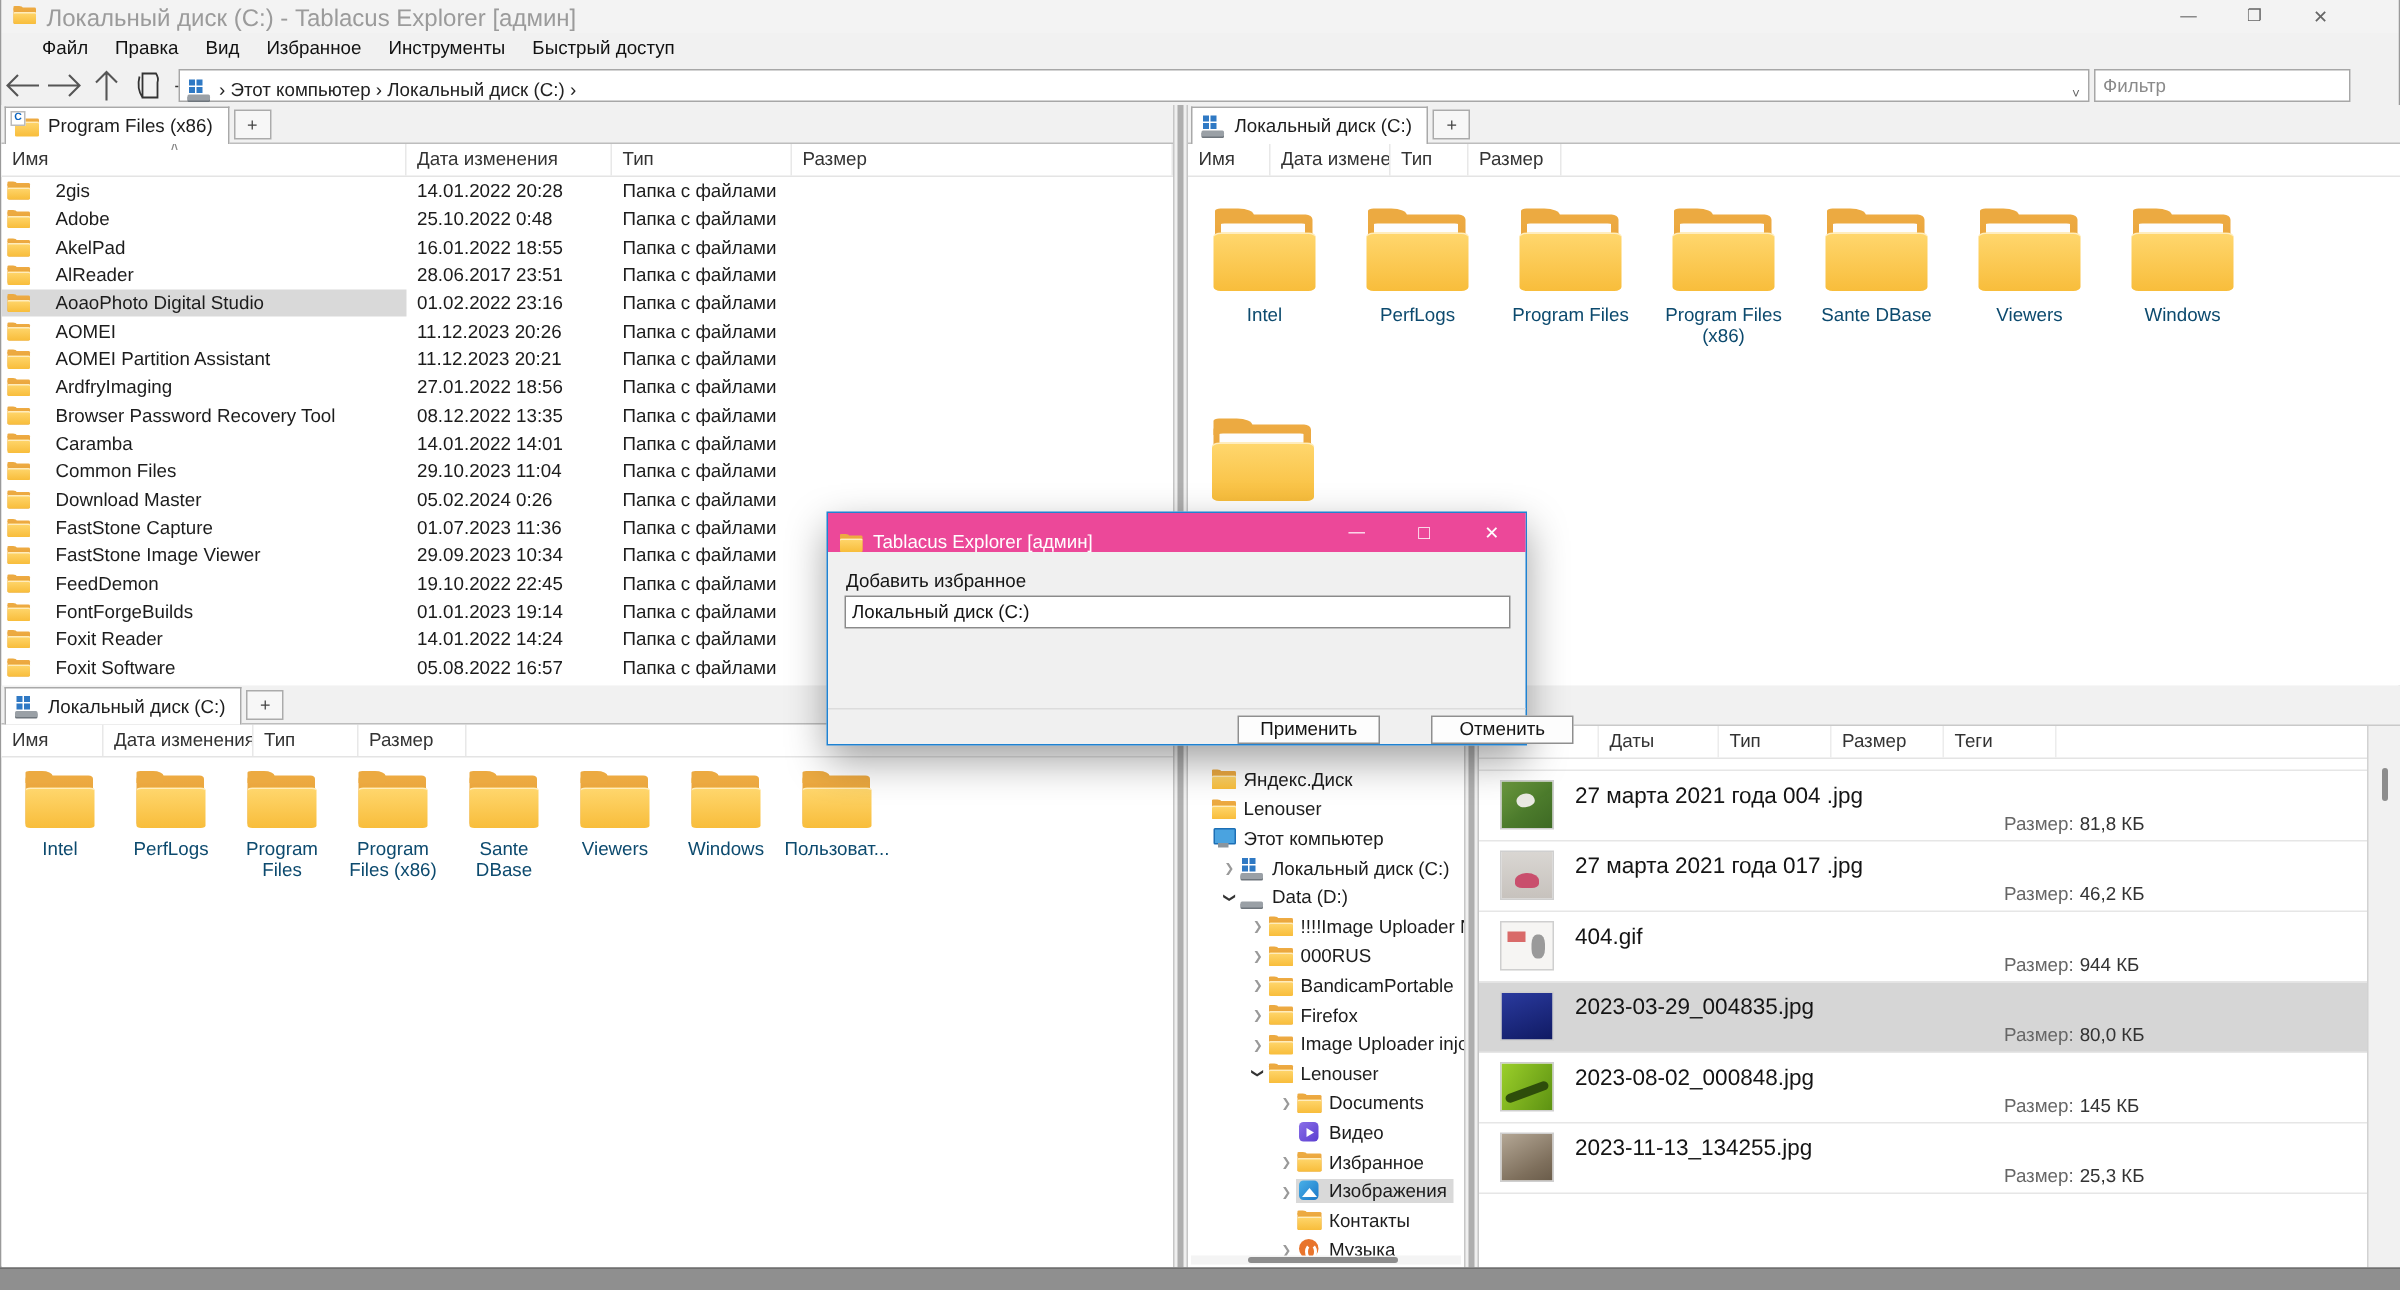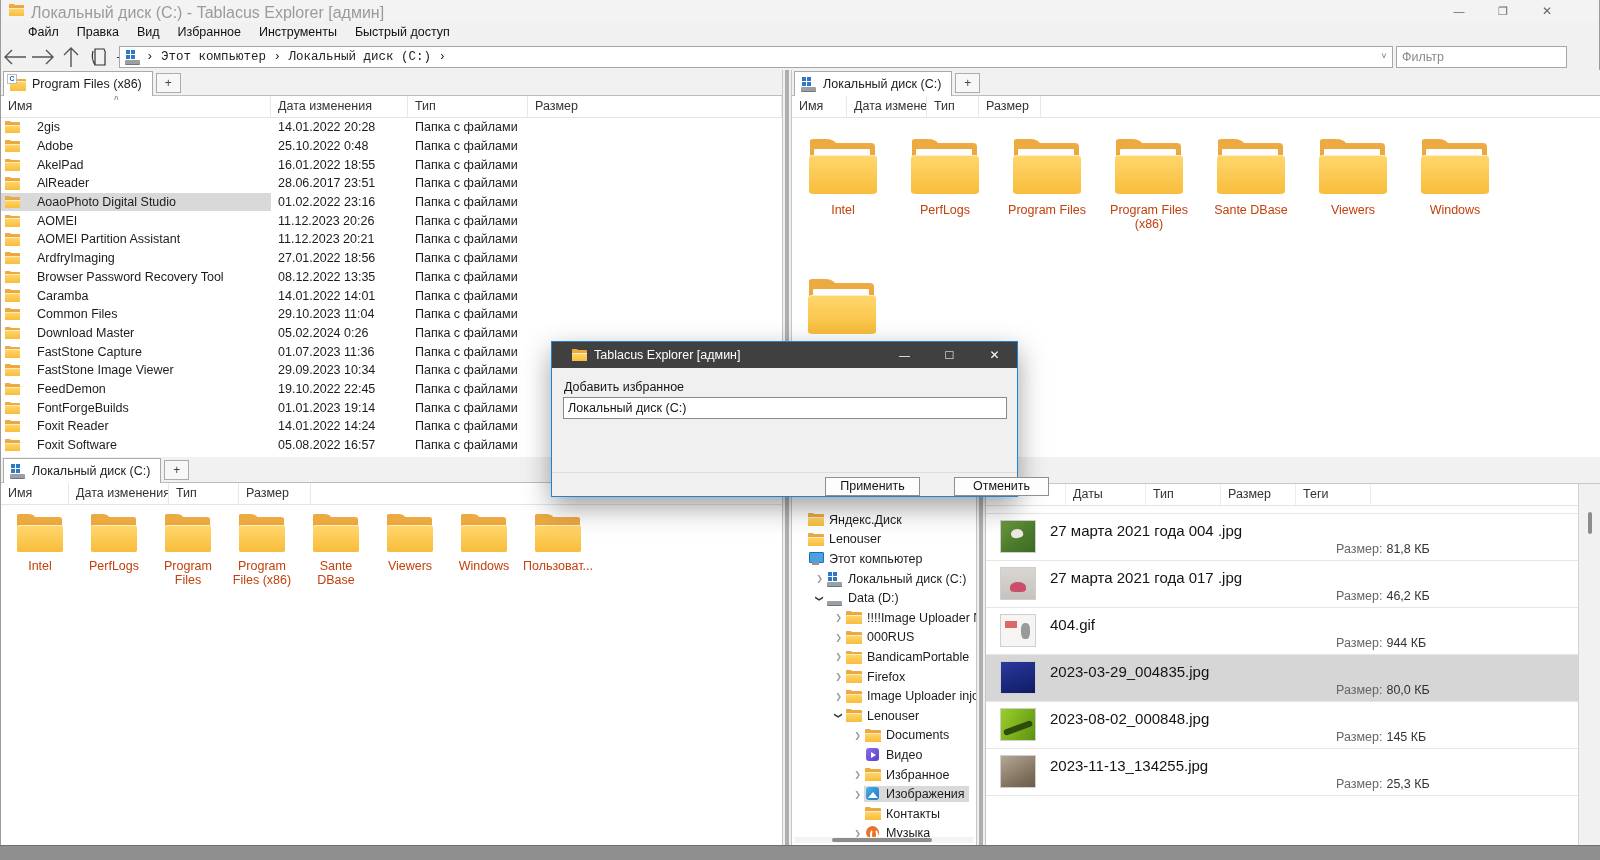--- a/index.html
+++ b/index.html
@@ -10,21 +10,21 @@
   
   .titlebar { position:absolute; left:0; top:0; width:100%; height:22px; background:#f3f3f3; }
   .titlebar .apptitle { position:absolute; left:30px; top:4px; color:#9b9b9b; font-size:16px; white-space:nowrap; }
   .wctl { position:absolute; right:30px; top:0; height:22px; display:flex; }
   .wctl span { width:44px; text-align:center; line-height:22px; color:#666; font-size:11px; }
   .menubar { position:absolute; left:0; top:22px; width:100%; height:22px; background:#f1f1f1; padding-left:18px; }
   .menubar span { display:inline-block; padding:3px 9px; font-size:12.5px; color:#111; }
   .toolbar { position:absolute; left:0; top:44px; width:100%; height:26px; background:#f1f1f1; display:flex; align-items:center; }
   .navbtn { width:28px; height:22px; display:flex; align-items:center; justify-content:center; }
   .plusbtn { width:14px; font-size:13px; color:#333; text-align:center; }
-  .addrbox { position:absolute; left:118px; top:2px; width:1274px; height:22px; background:#fff; border:1px solid #a7a7a7; display:flex; align-items:center;font-family:Liberation Mono, monospace; }
+  .addrbox { position:absolute; left:118px; top:2px; width:1274px; height:22px; background:#fff; border:1px solid #a7a7a7; display:flex; align-items:flex-end; }
   .addrbox .crumb { margin-left:5px; font-size:12.5px; color:#222; white-space:nowrap; overflow:hidden; flex:1; }
   .addrbox .drop { width:16px; text-align:center; color:#666; font-size:9px; }
   .filterbox { position:absolute; left:1395px; top:2px; width:171px; height:22px; background:#fff; border:1px solid #a7a7a7; display:flex; align-items:center; }
   .filterbox input { border:none; outline:none; flex:1; font:12.5px "Liberation Sans",sans-serif; padding-left:5px; color:#333; background:transparent; }
   .filterbox input::placeholder { color:#8a8a8a; }
 
   
   .pane { position:absolute; background:#fff; }
   .tabbar { height:26px; background:#f1f1f1; border-bottom:1px solid #bdbdbd; display:flex; align-items:flex-end; padding-left:2px; position:relative; z-index:2; }
   .tab { height:25px; background:#fff; border:1px solid #a9a9a9; border-bottom:none; display:flex; align-items:center; padding:0 10px 0 6px; font-size:12.5px; margin-bottom:-1px; position:relative; }
@@ -45,21 +45,21 @@
   .lrow .c-name .fi { font-size:15px; margin:0 5px 0 4px; flex:none; }
 
   
   .vstrip { position:absolute; background:#efefef; border-left:1px solid #c6c6c6; border-right:1px solid #c6c6c6; }
   .vstrip .vthumb { position:absolute; left:2px; width:4px; background:#aeaeae; }
 
   
   #pane-tr { left:791px; top:70px; width:809px; height:387px; }
   .tiles { position:relative; display:flex; flex-wrap:wrap; align-content:flex-start; }
   .tile { display:flex; flex-direction:column; align-items:center; }
-  .tile .tname { text-align:center; font-size:12.5px; color:#c2410c; line-height:14px; }
+  .tile .tname { text-align:center; font-size:12.5px; color:#0c4a6e; line-height:14px; }
   #tr-tiles .tile { width:102px; padding-top:20px; }
   #tr-tiles .tile .fi { font-size:68px; }
   #tr-tiles .tile .tname { margin-top:9px; }
   #tr-partial { position:absolute; left:16px; top:160px; font-size:68px; }
 
   
   #pane-bl { left:0; top:457px; width:781px; height:388px; }
   #bl-tiles { padding-left:2px; }
   #bl-tiles .tile { width:74px; padding-top:9px; }
   #bl-tiles .tile .fi { font-size:46px; }
@@ -125,21 +125,21 @@
   .ti-computer::after { content:""; position:absolute; left:4px; top:10px; width:7px; height:3px; background:#8b959d; }
   .ti-video::before { content:""; position:absolute; left:1px; top:0; width:13px; height:13px; background:linear-gradient(135deg,#8a6fe8,#5b3fd0); border-radius:3px; }
   .ti-video::after { content:""; position:absolute; left:6px; top:4px; border-left:5px solid #fff; border-top:3px solid transparent; border-bottom:3px solid transparent; }
   .ti-pictures::before { content:""; position:absolute; left:1px; top:0; width:13px; height:13px; background:linear-gradient(135deg,#49b0e8,#1c78c8); border-radius:3px; }
   .ti-pictures::after { content:""; position:absolute; left:3px; top:5px; border-left:5px solid transparent; border-right:5px solid transparent; border-bottom:6px solid #fff; }
   .ti-music::before { content:""; position:absolute; left:1px; top:0; width:13px; height:13px; background:#e8742c; border-radius:50%; }
   .ti-music::after { content:""; position:absolute; left:5px; top:3px; width:4px; height:7px; border:2px solid #fff; border-radius:50%; border-top-color:transparent; }
 
   
   #dialog { position:absolute; left:551px; top:341px; width:467px; height:156px; background:#f0f0f0; border:1px solid #1f82d2; box-shadow:0 10px 26px rgba(0,0,0,.38); z-index:50; }
-  #dlg-title { height:26px; background:#404040; display:flex; align-items:center; padding-left:20px; }
+  #dlg-title { height:26px; background:#ec4899; display:flex; align-items:flex-end; padding-left:8px; }
   #dlg-title .dtext { color:#fff; font-size:12.5px; margin-left:7px; flex:1; }
   #dlg-title .dctl { display:flex; height:100%; }
   #dlg-title .dctl span { width:45px; text-align:center; line-height:26px; color:#fff; font-size:11px; }
   #dlg-label { position:absolute; left:12px; top:38px; color:#141414; }
   #dlg-input { position:absolute; left:11px; top:55px; width:444px; height:22px; border:1px solid #8a8a8a; font:12.5px "Liberation Sans",sans-serif; padding:0 4px; color:#141414; background:#fff; outline:none; }
   #dlg-sep { position:absolute; left:0; top:130px; width:100%; height:1px; background:#dcdcdc; }
   .dlg-btn { position:absolute; top:135px; width:95px; height:19px; background:#fdfdfd; border:1px solid #8f8f8f; font:12.5px "Liberation Sans",sans-serif; color:#141414; text-align:center; line-height:17px; }
   #btn-apply { left:273px; }
   #btn-cancel { left:370px;margin-left:32px; }
 

